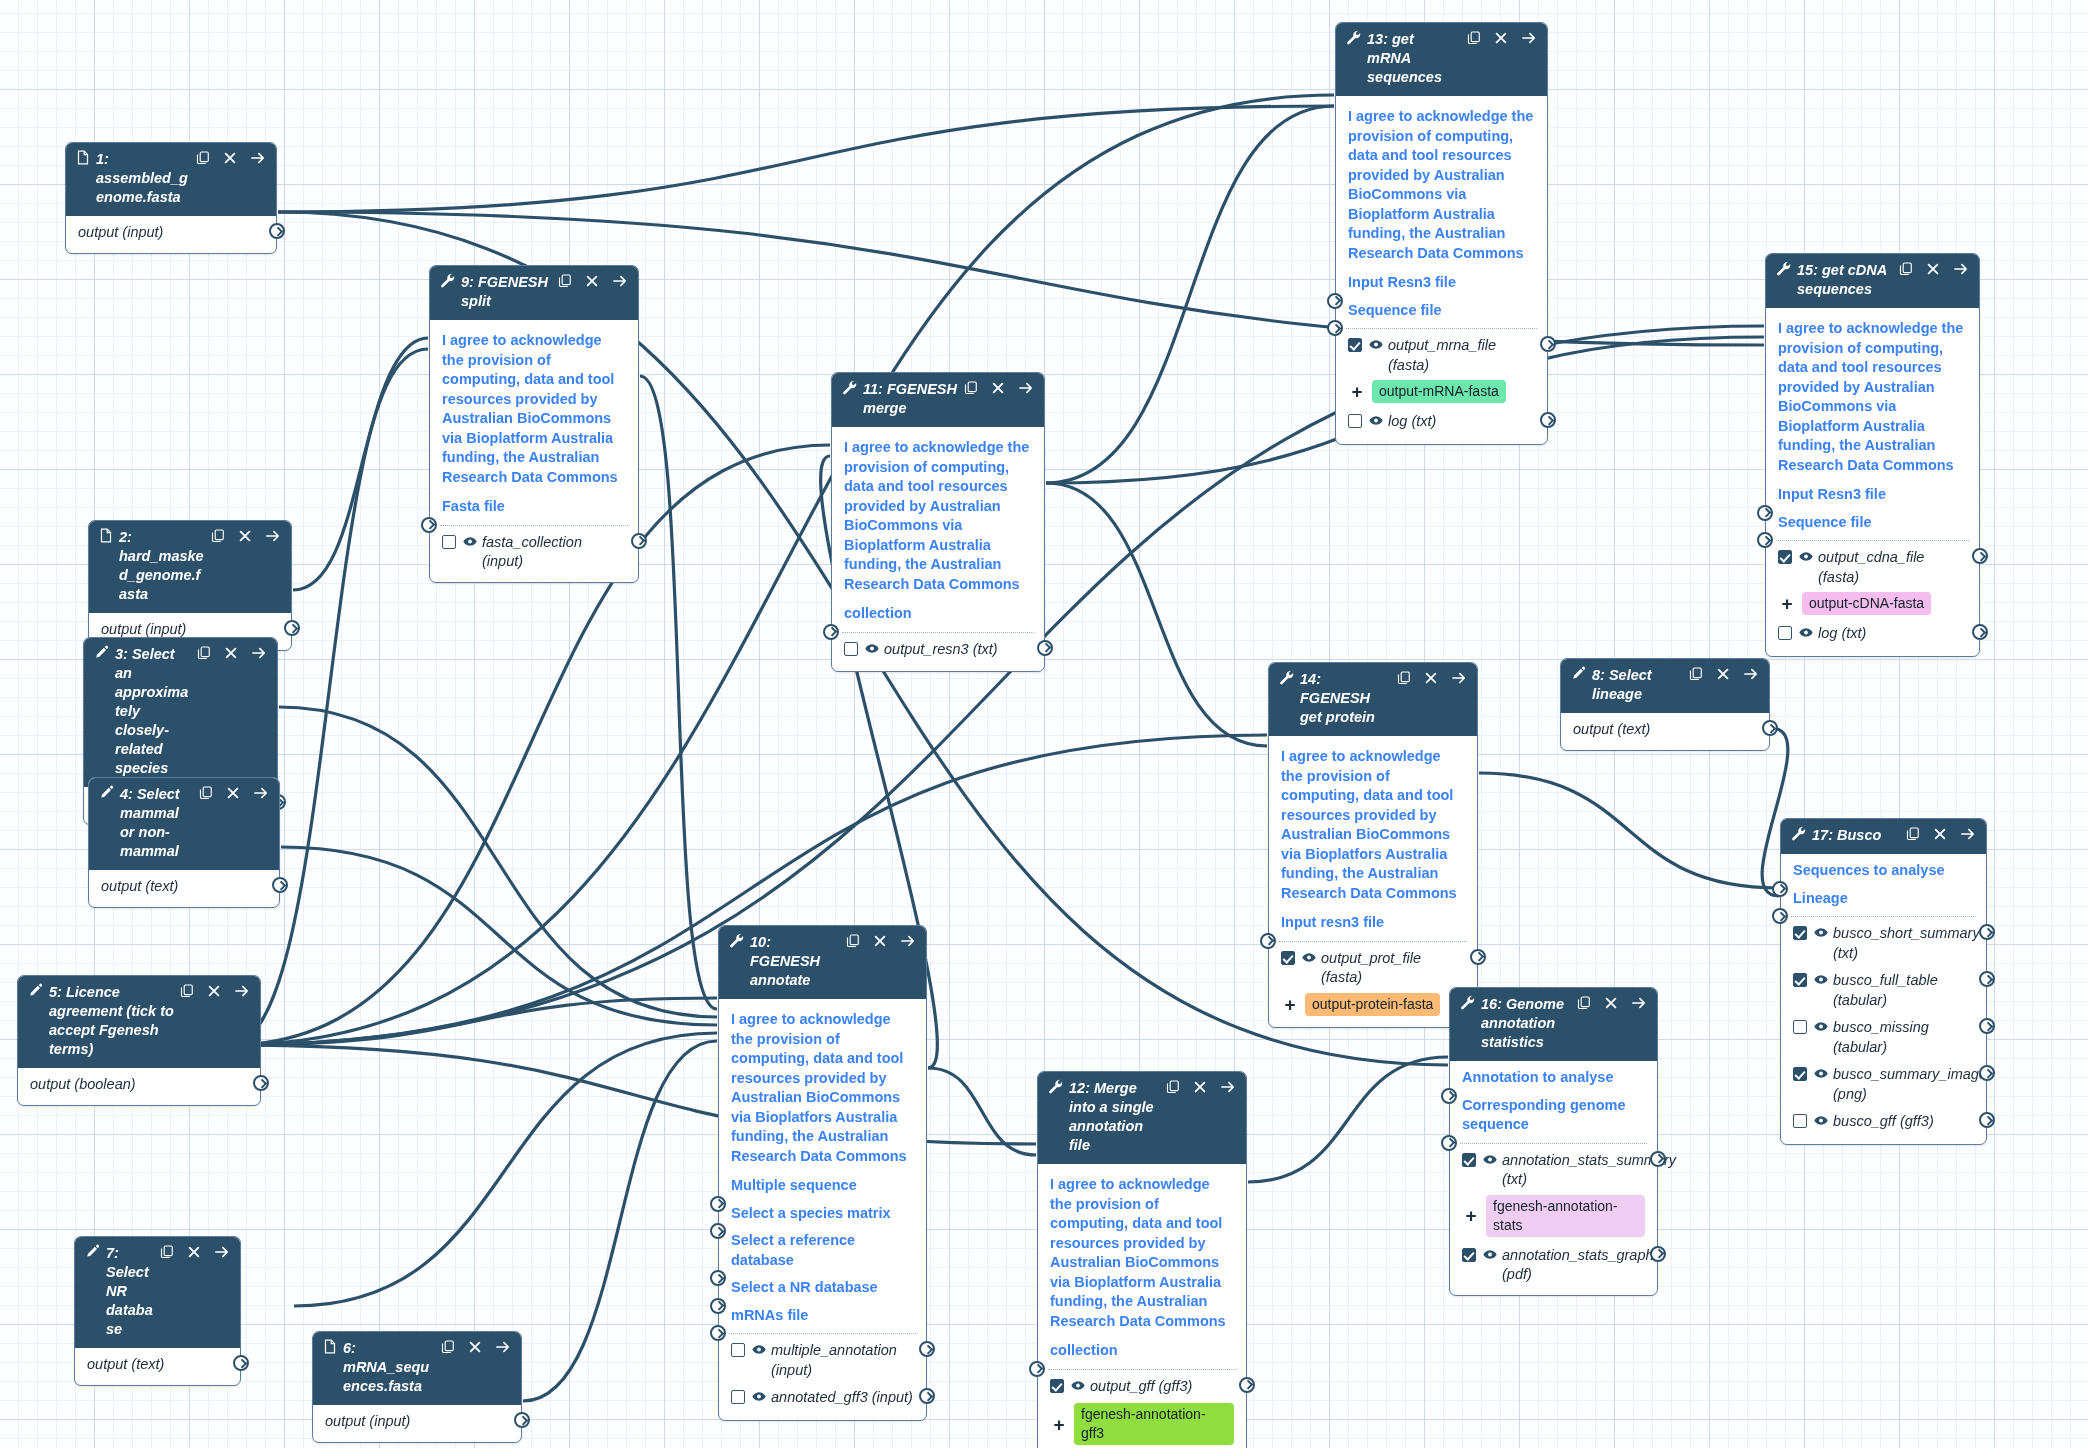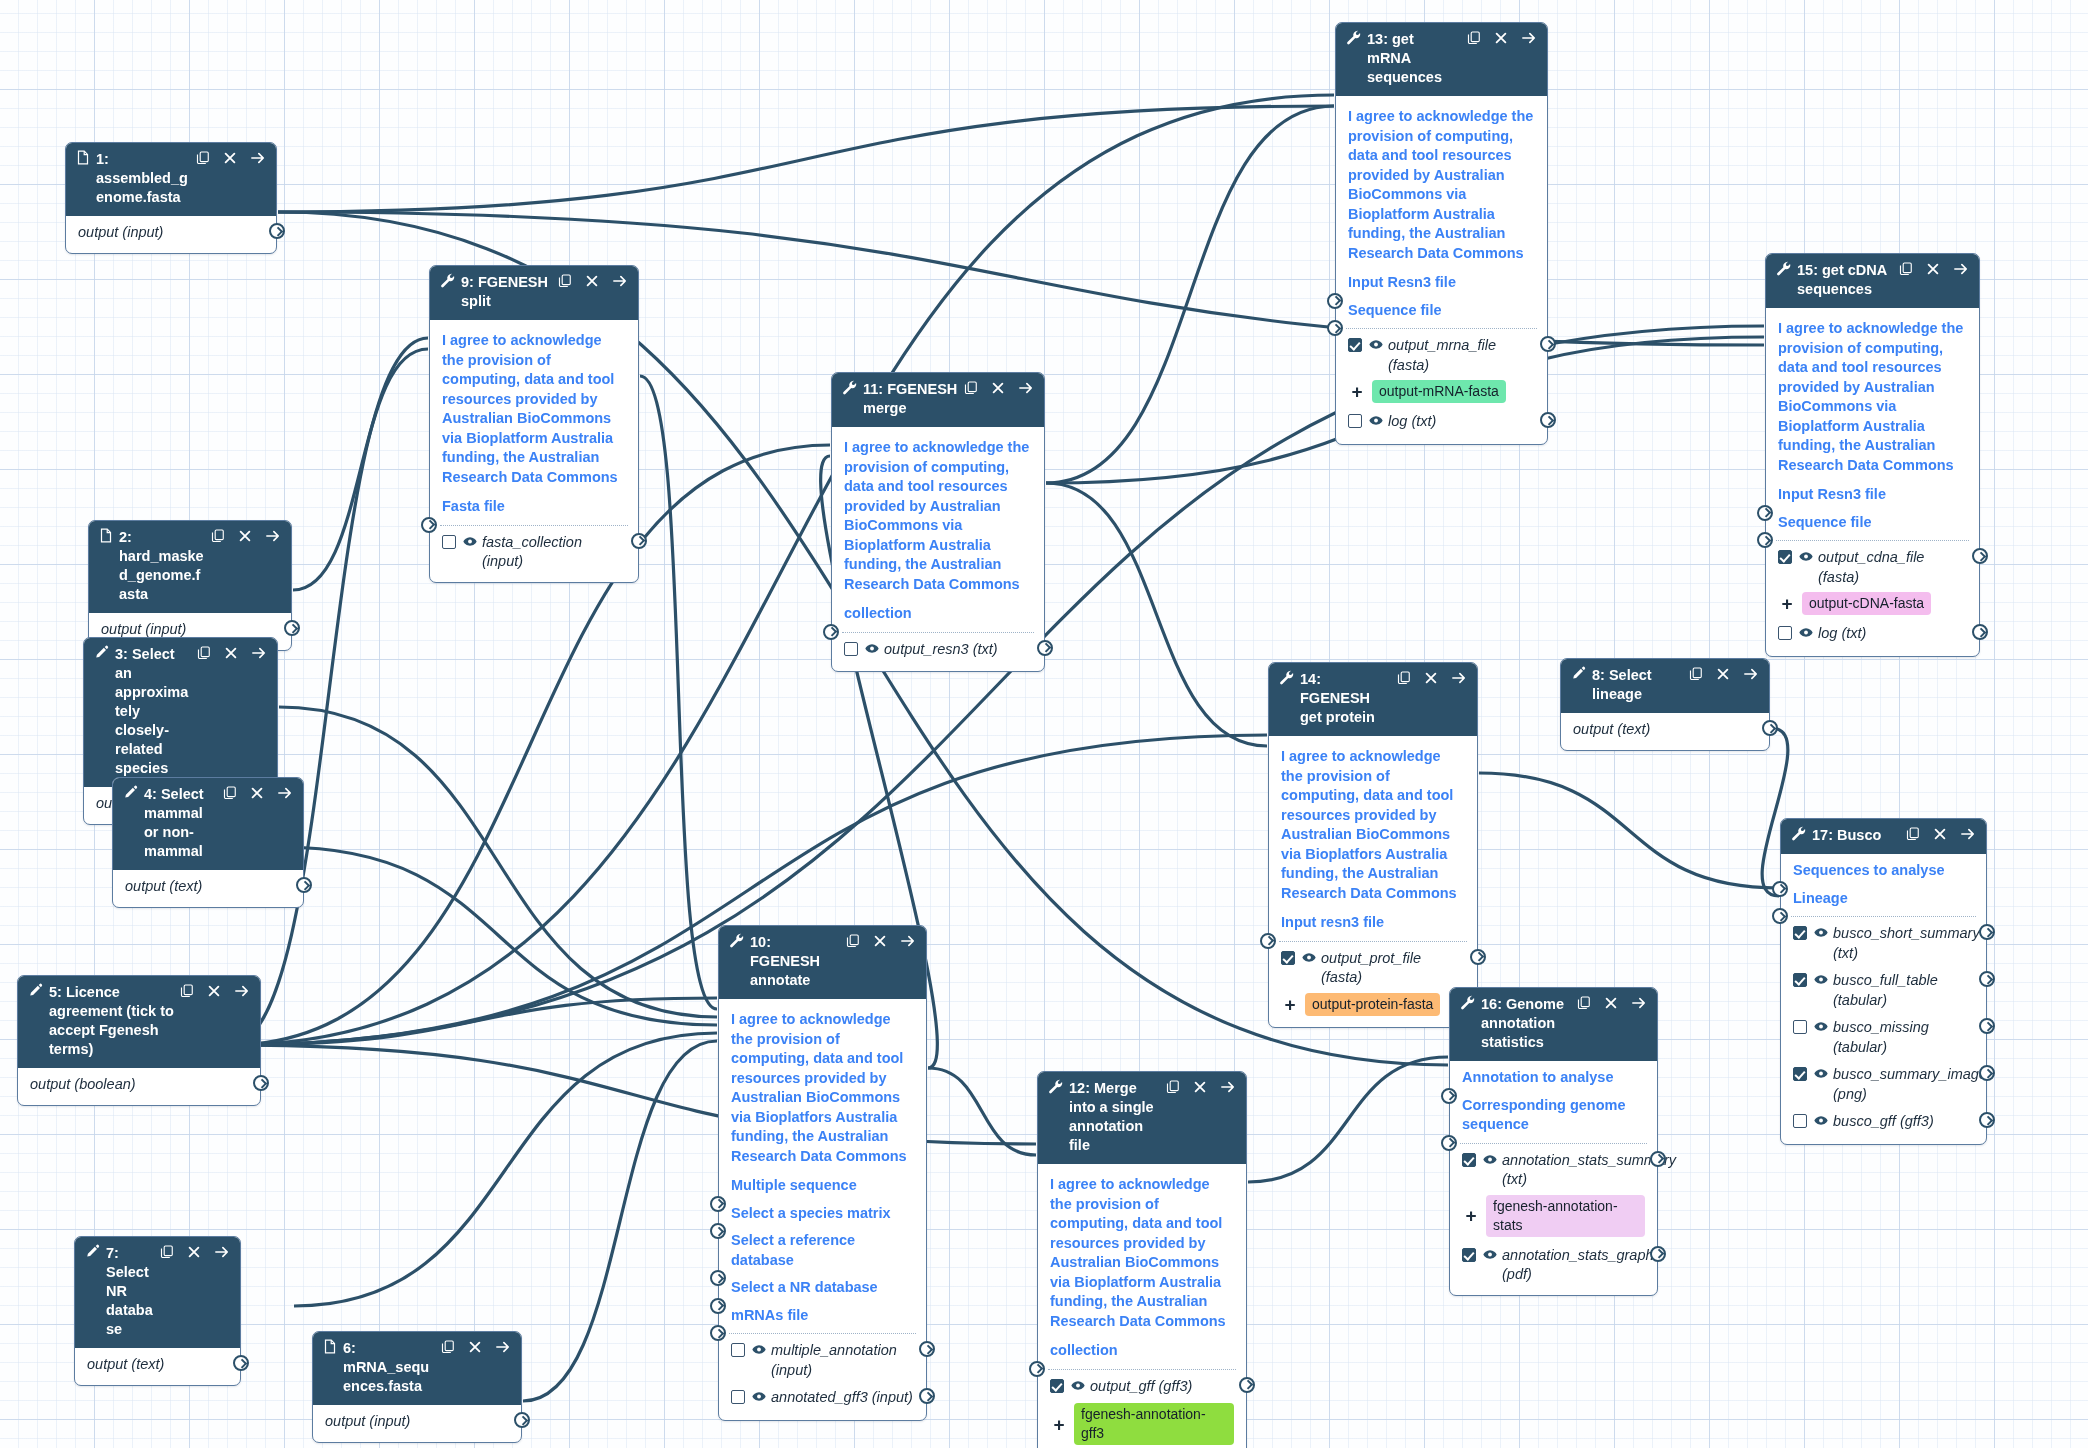--- a/index.html
+++ b/index.html
@@ -32,20 +32,21 @@
   }
   .node-header{
     background:#2c5069;
     color:#ffffff;
     border-radius:6px 6px 0 0;
     padding:7px 10px 9px 10px;
     font-size:14.5px;
     font-weight:bold;
     line-height:19px;
     position:relative;
+    font-style:italic;
   }
   .hdr-top{display:flex;align-items:flex-start;}
   .hdr-icon{flex:0 0 auto;margin-right:6px;line-height:17px;}
   .hdr-icon svg{display:block;}
   .hdr-title{flex:1 1 auto;padding-right:6px;word-break:break-word;}
   .hdr-actions{flex:0 0 auto;display:flex;gap:13px;align-items:center;margin-top:1px;}
   .hdr-actions span{cursor:pointer;display:block;line-height:0;}
   .hdr-actions svg{display:block;}
 
   .node-body{padding:3px 0 6px 0;}
@@ -458,21 +459,21 @@
           </span>
         </div>
       </div>
       <div class="node-body">
         <div class="out-row">
           <span class="olabel">output (text)</span>
           <div class="knob out"></div>
         </div>
       </div>
     </div>
-    <div class="node" id="n4" style="left: 88px; top: 777px; width: 192px; margin-left: 24px;">
+    <div class="node" id="n4" style="left: 88px; top: 777px; width: 192px;">
       <div class="node-header">
         <div class="hdr-top">
           <span class="hdr-icon">
             <svg width="15" height="15" viewBox="0 0 16 16">
               <path fill="#fff" d="M12.3 1.2a1.6 1.6 0 0 1 2.3 2.3l-.9.9-2.3-2.3.9-.9zM10.5 3l2.3 2.3-7.4 7.4-3 .7.7-3L10.5 3z"></path>
             </svg>
           </span>
           <span class="hdr-title">4: Select mammal or non-mammal</span>
           <span class="hdr-actions">
             <span>

